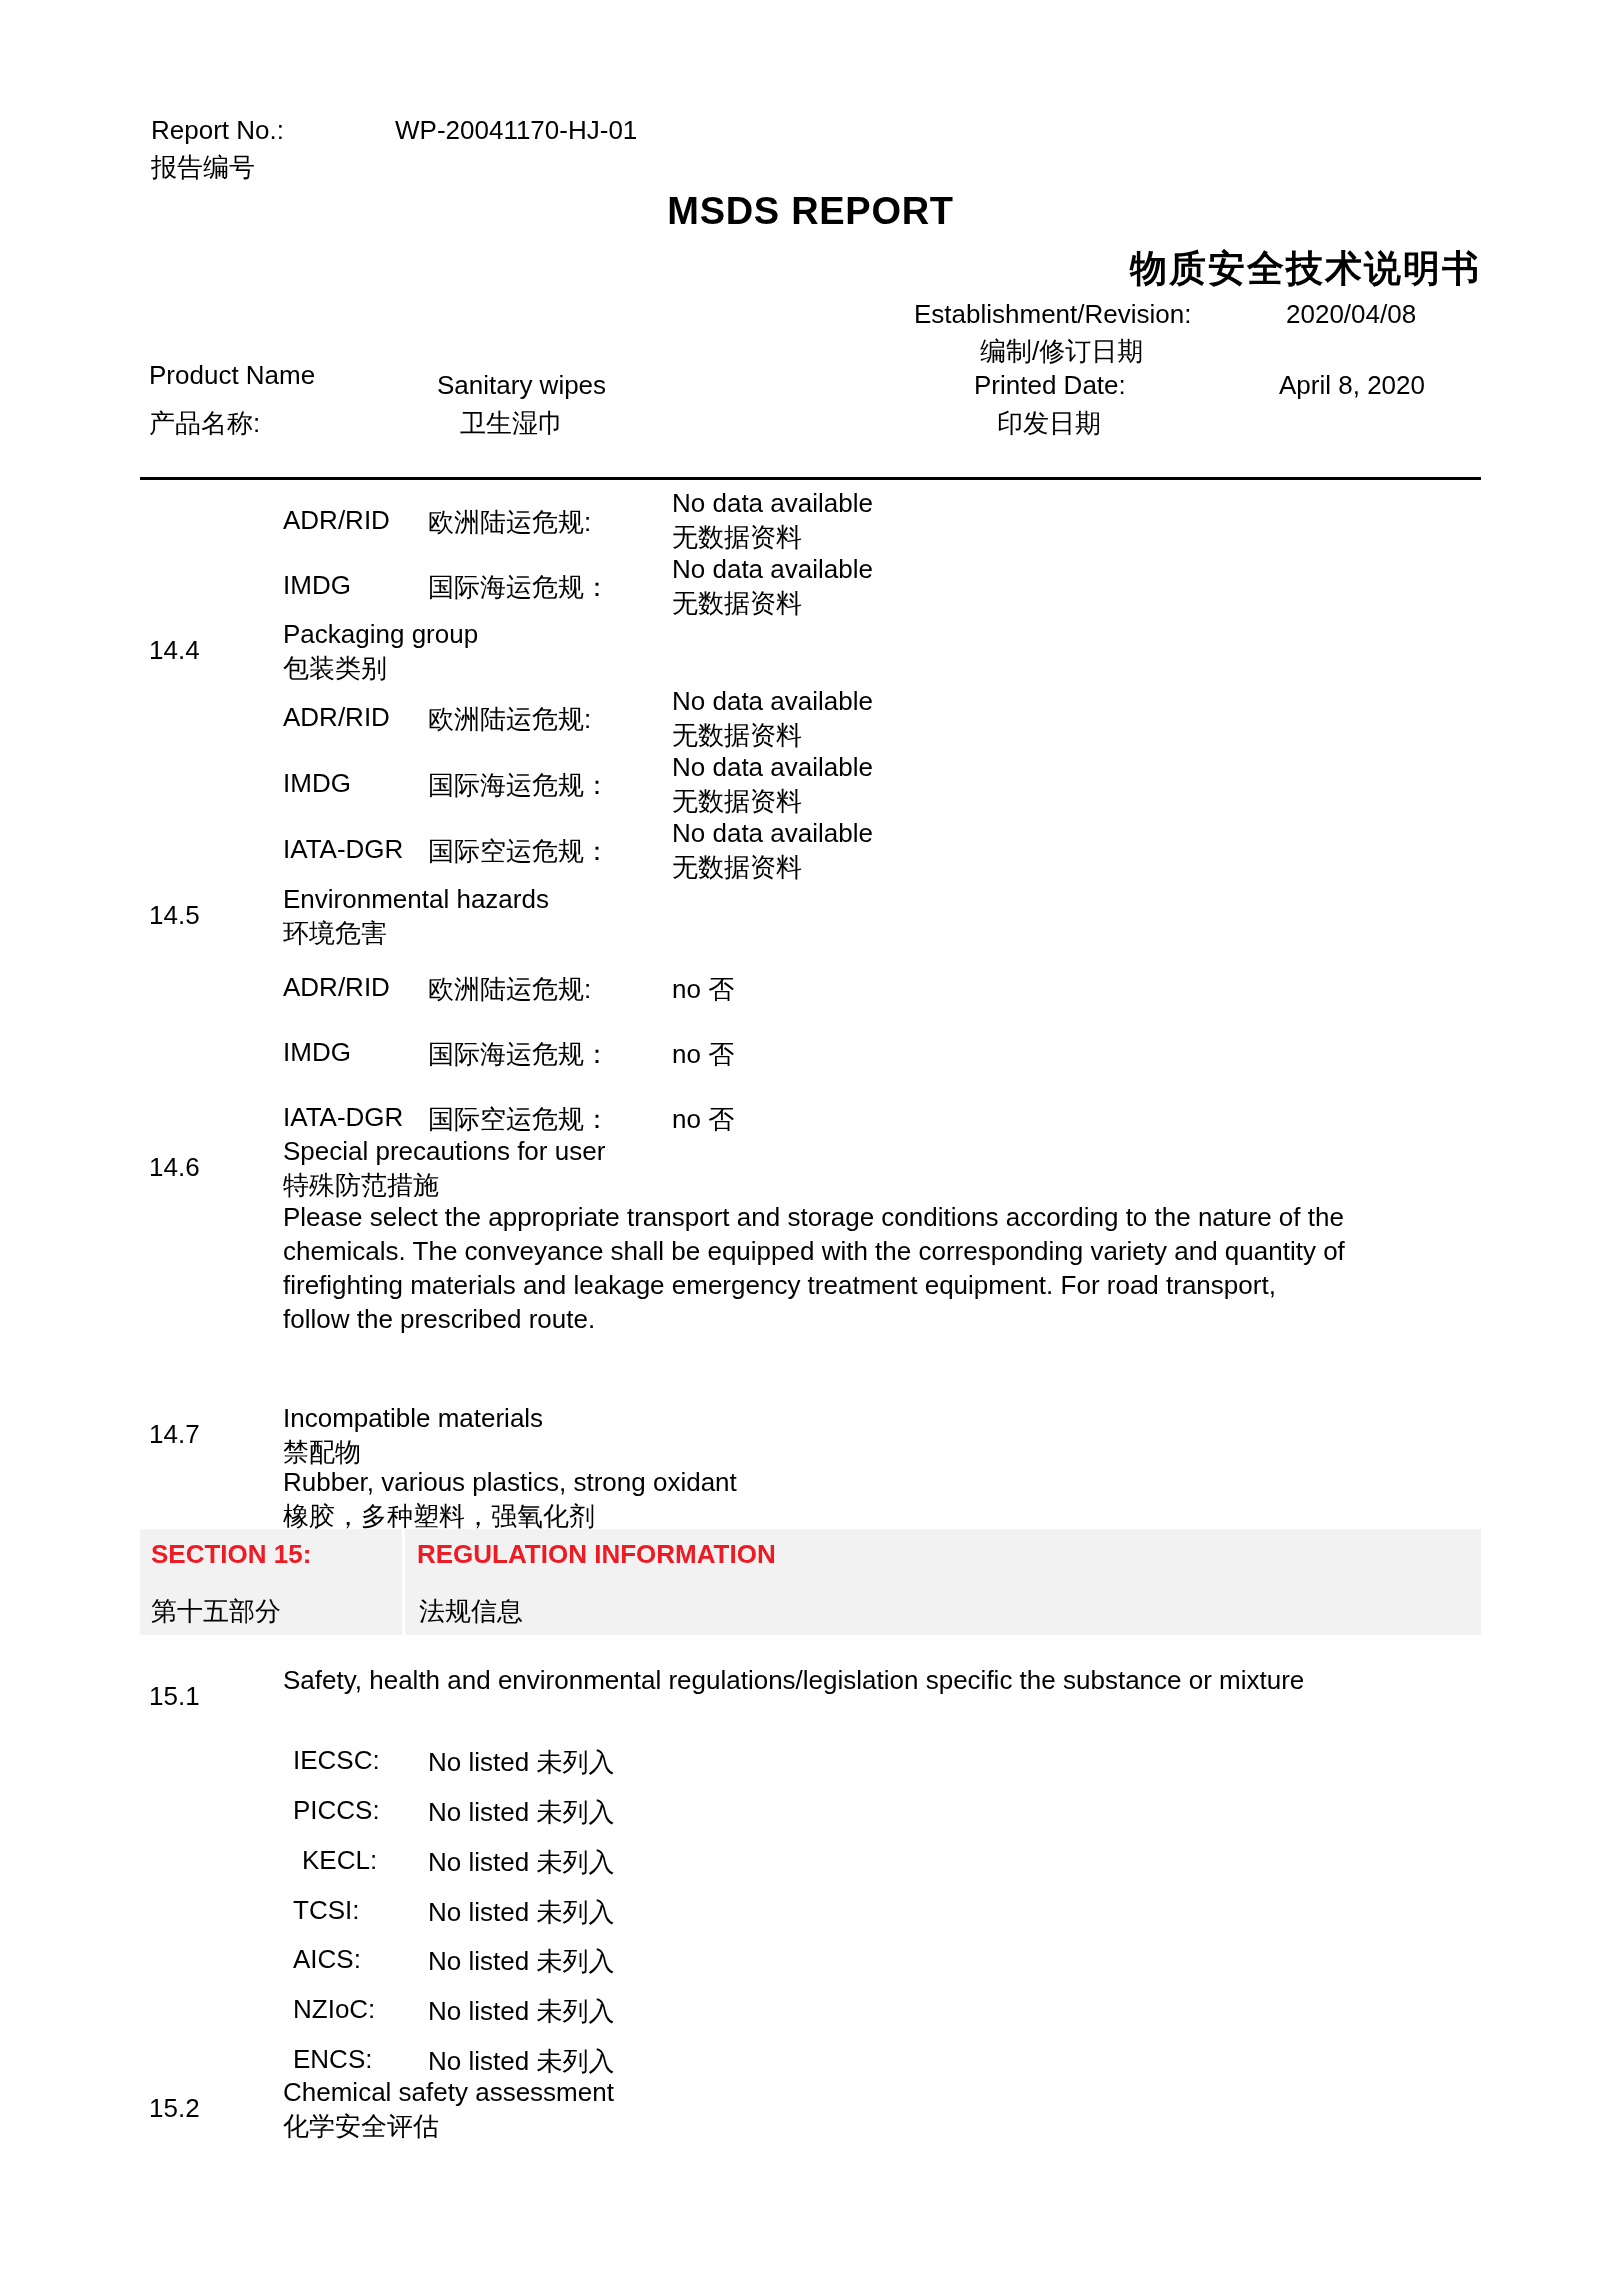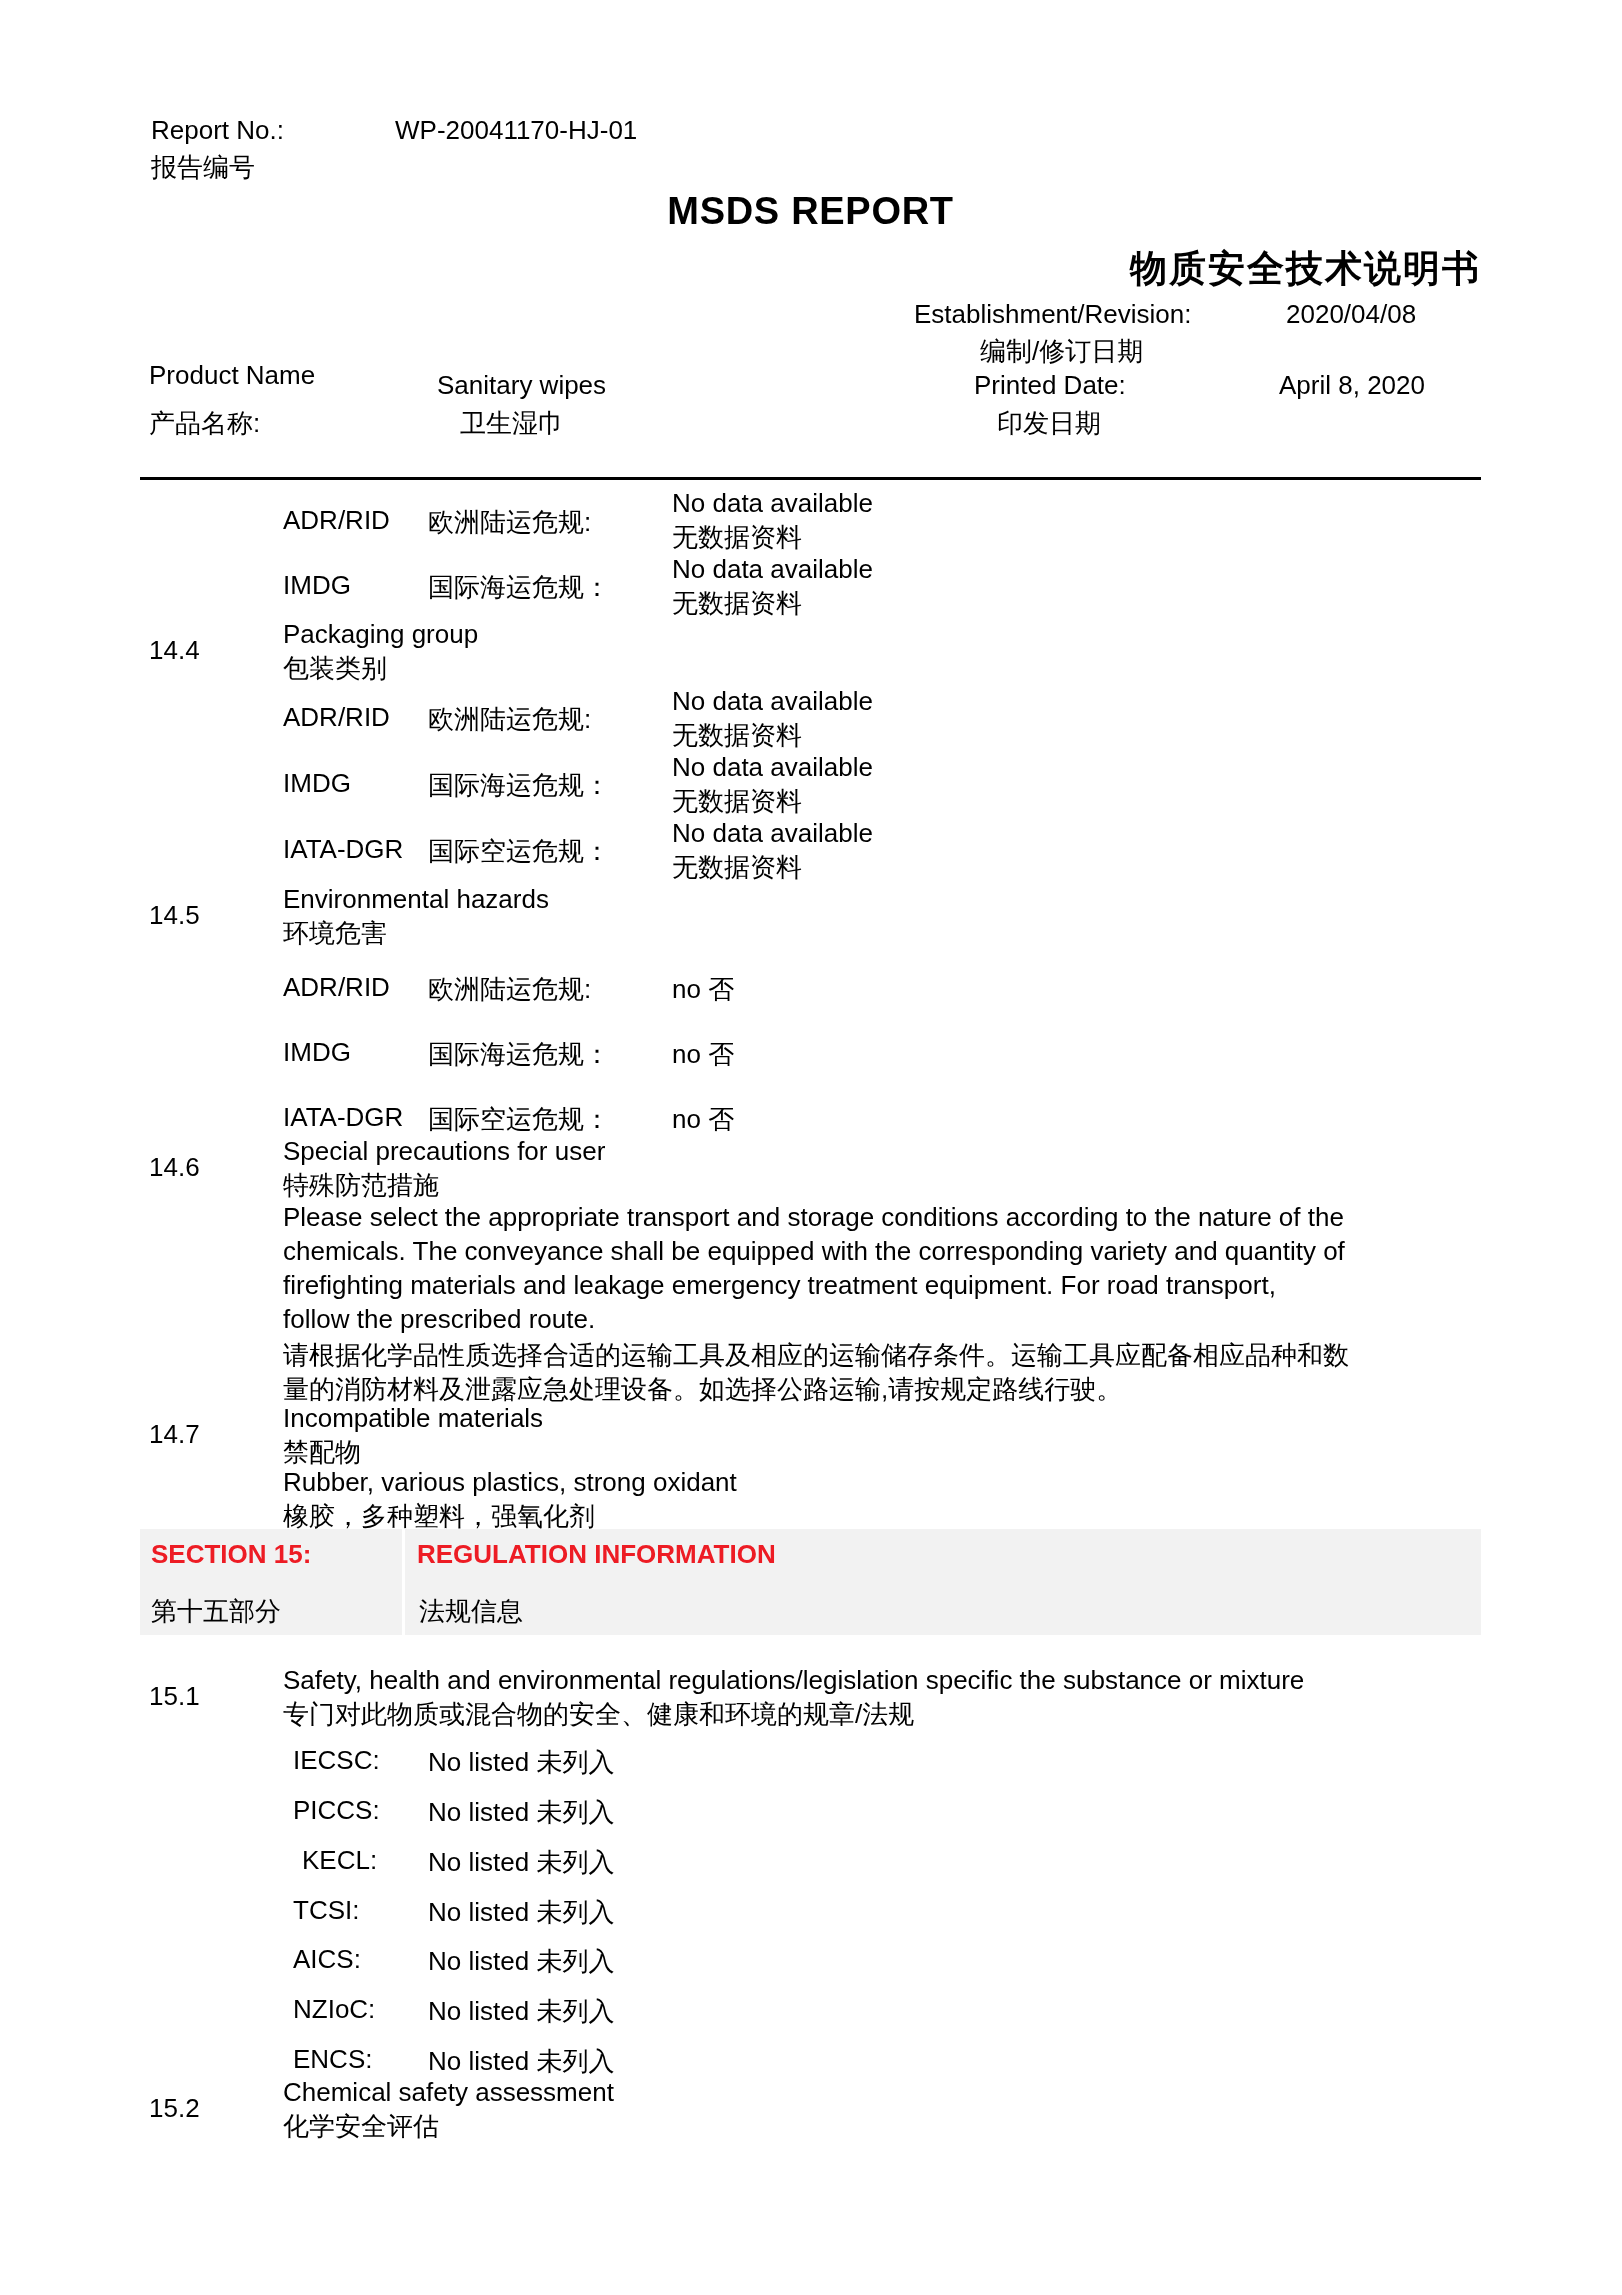--- a/index.html
+++ b/index.html
@@ -106,40 +106,37 @@
   <span class="abs" style="left:672px; top:1102px;">no  否</span>
 
   <span class="abs" style="left:283px; top:1136px;">Special precautions for user</span>
   <span class="abs" style="left:149px; top:1152px;">14.6</span>
   <span class="abs" style="left:283px; top:1168px;">特殊防范措施</span>
 
   <div class="para" style="top:1200px;">Please select the appropriate transport and storage conditions according to the nature of the
 chemicals. The conveyance shall be equipped with the corresponding variety and quantity of
 firefighting materials and leakage emergency treatment equipment. For road transport,
 follow the prescribed route.</div>
-  <div class="para" style="top:1338px;">请根据化学品性质选择合适的运输工具及相应的运输储存条件。运输工具应配备相应品种和数
-量的消防材料及泄露应急处理设备。如选择公路运输,请按规定路线行驶。</div>
 
   <span class="abs" style="left:283px; top:1403px;">Incompatible materials</span>
   <span class="abs" style="left:149px; top:1419px;">14.7</span>
   <span class="abs" style="left:283px; top:1435px;">禁配物</span>
   <span class="abs" style="left:283px; top:1467px;">Rubber, various plastics, strong oxidant</span>
   <span class="abs" style="left:283px; top:1499px;">橡胶，多种塑料，强氧化剂</span>
 
   <div class="band" style="top:1529px;">
     <div class="band-divider"></div>
   </div>
   <span class="abs sec-red" style="left:151px; top:1539px;">SECTION 15:</span>
   <span class="abs sec-red" style="left:417px; top:1539px;">REGULATION INFORMATION</span>
   <span class="abs" style="left:151px; top:1594px;">第十五部分</span>
   <span class="abs" style="left:419px; top:1594px;">法规信息</span>
 
   <span class="abs" style="left:283px; top:1665px;">Safety, health and environmental regulations/legislation specific the substance or mixture</span>
   <span class="abs" style="left:149px; top:1681px;">15.1</span>
-  <span class="abs" style="left:283px; top:1697px;">专门对此物质或混合物的安全、健康和环境的规章/法规</span>
 
   <span class="abs" style="left:293px; top:1745px;">IECSC:</span>
   <span class="abs" style="left:428px; top:1745px;">No listed 未列入</span>
 
   <span class="abs" style="left:293px; top:1795px;">PICCS:</span>
   <span class="abs" style="left:428px; top:1795px;">No listed 未列入</span>
 
   <span class="abs" style="left:293px; top:1845px;margin-left:9px;">KECL:</span>
   <span class="abs" style="left:428px; top:1845px;">No listed 未列入</span>
 

